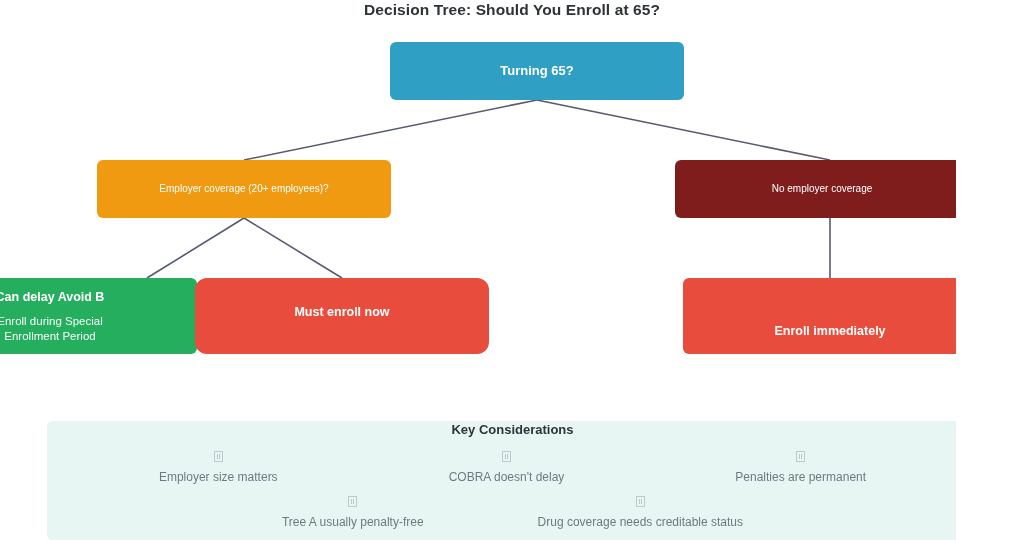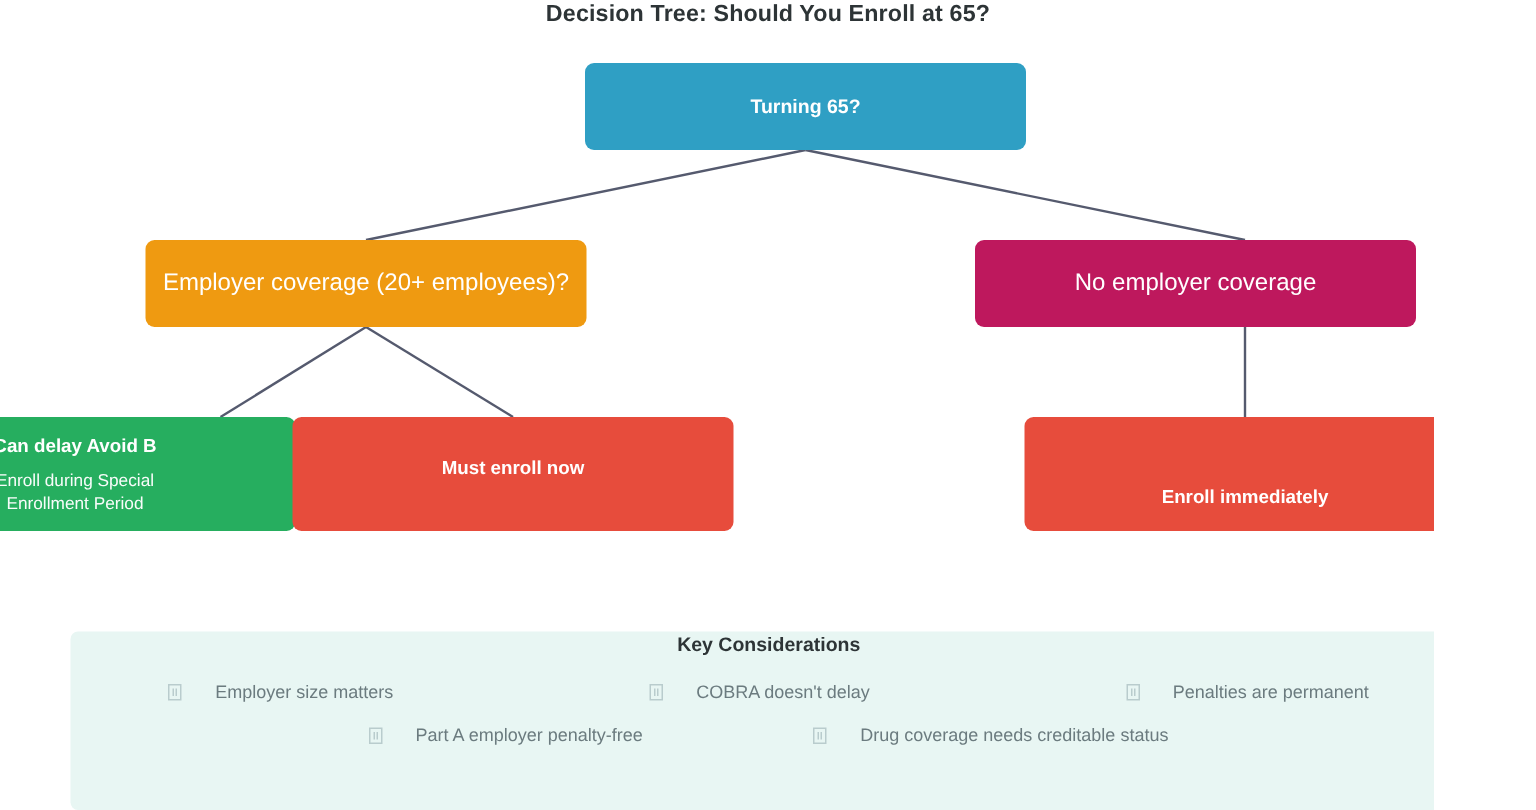--- a/index.html
+++ b/index.html
@@ -67,21 +67,21 @@
   }
   .node.decision .node-title {
     font-weight: bold;
   }
   .node.root .node-title {
     font-weight: bold;
     font-size: 13px;
   }
   .node.branch .node-title {
     font-weight: normal;
-    font-size: 16px;
+    font-size: 10px;
   }
   .node.leaf .node-title {
     font-weight: bold;
     font-size: 12.5px;
     margin-bottom: 9px;
   }
   .node-sub {
     font-size: 11.5px;
     line-height: 15px;
     font-weight: normal;
@@ -121,21 +121,22 @@
   .key-row-2 {
     gap: 114px;
     margin-top: 8px;
   }
   .key-item {
     font-size: 12px;
     color: #6b7b7f;
     white-space: nowrap;
     display: inline-flex;
     align-items: center;
-    gap: 22px;
+    gap: 5px;
+    flex-direction: column;
   }
   .tofu {
     display: inline-block;
     width: 9px;
     height: 11px;
     border: 1px solid #b9cccd;
     box-sizing: border-box;
     position: relative;
     flex: 0 0 auto;
   }
@@ -174,31 +175,31 @@
   </svg>
 
   <div class="node root decision" style="left: 390px; top: 42px; width: 294px; height: 58px; background: rgb(47, 159, 196);">
     <div class="node-title">Turning 65?</div>
   </div>
 
   <div class="node branch decision" style="left: 97px; top: 160px; width: 294px; height: 58px; background: rgb(239, 154, 17);">
     <div class="node-title">Employer coverage (20+ employees)?</div>
   </div>
 
-  <div class="node branch" style="left: 650px; top: 160px; width: 294px; height: 58px; background: #be185d;">
+  <div class="node branch" style="left: 675px; top: 160px; width: 294px; height: 58px; background: #7f1d1d;">
     <div class="node-title">No employer coverage</div>
   </div>
 
   <div class="node leaf" style="left: -97px; top: 278px; width: 294px; height: 76px; background: rgb(38, 174, 95);">
     <div class="node-title">Can delay Avoid B</div>
     <div class="node-sub">Enroll during Special
 Enrollment Period</div>
   </div>
 
-  <div class="node leaf" style="left: 195px; top: 278px; width: 294px; height: 76px; background: rgb(231, 76, 60);">
+  <div class="node leaf" style="left: 195px; top: 278px; width: 294px; height: 76px; background: rgb(231, 76, 60); border-radius: 12px;">
     <div class="node-title">Must enroll now</div>
   </div>
 
   <div class="node leaf" style="left: 683px; top: 278px; width: 294px; height: 76px; background: rgb(231, 76, 60); justify-content: flex-end;">
     <div class="node-title">Enroll immediately</div>
   </div>
 
   <div id="key-panel" style="background: rgb(232, 246, 243);">
     <div id="key-title">Key Considerations</div>
 
@@ -213,21 +214,21 @@
       </span>
       <span class="key-item">
         <span class="tofu"></span>
         <span>Penalties are permanent</span>
       </span>
     </div>
 
     <div class="key-row key-row-2">
       <span class="key-item">
         <span class="tofu"></span>
-        <span>Part A employer penalty-free</span>
+        <span>Tree A usually penalty-free</span>
       </span>
       <span class="key-item">
         <span class="tofu"></span>
         <span>Drug coverage needs creditable status</span>
       </span>
     </div>
   </div>
 
 </div>
 

